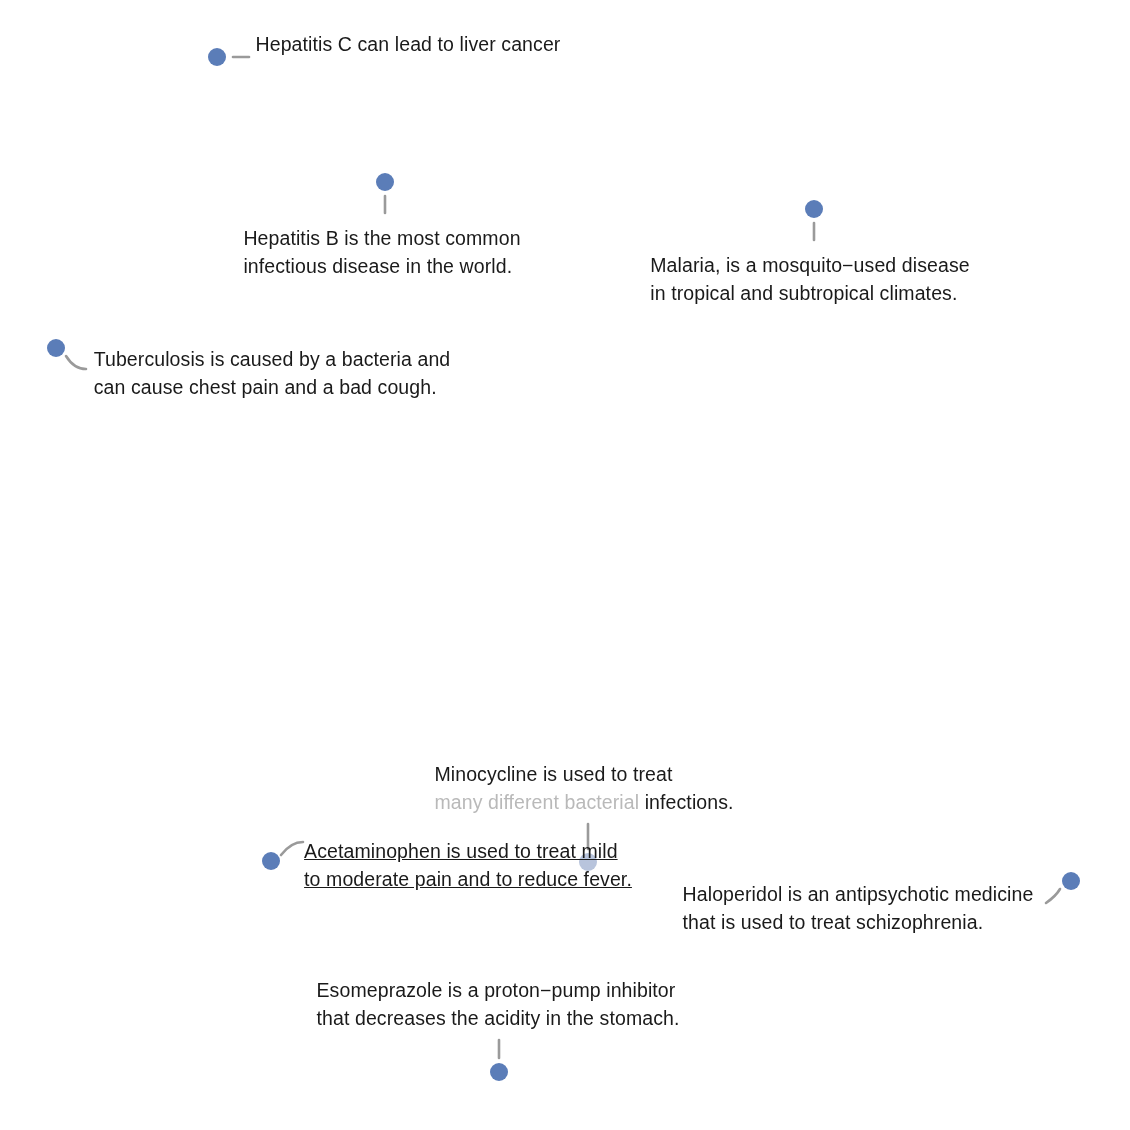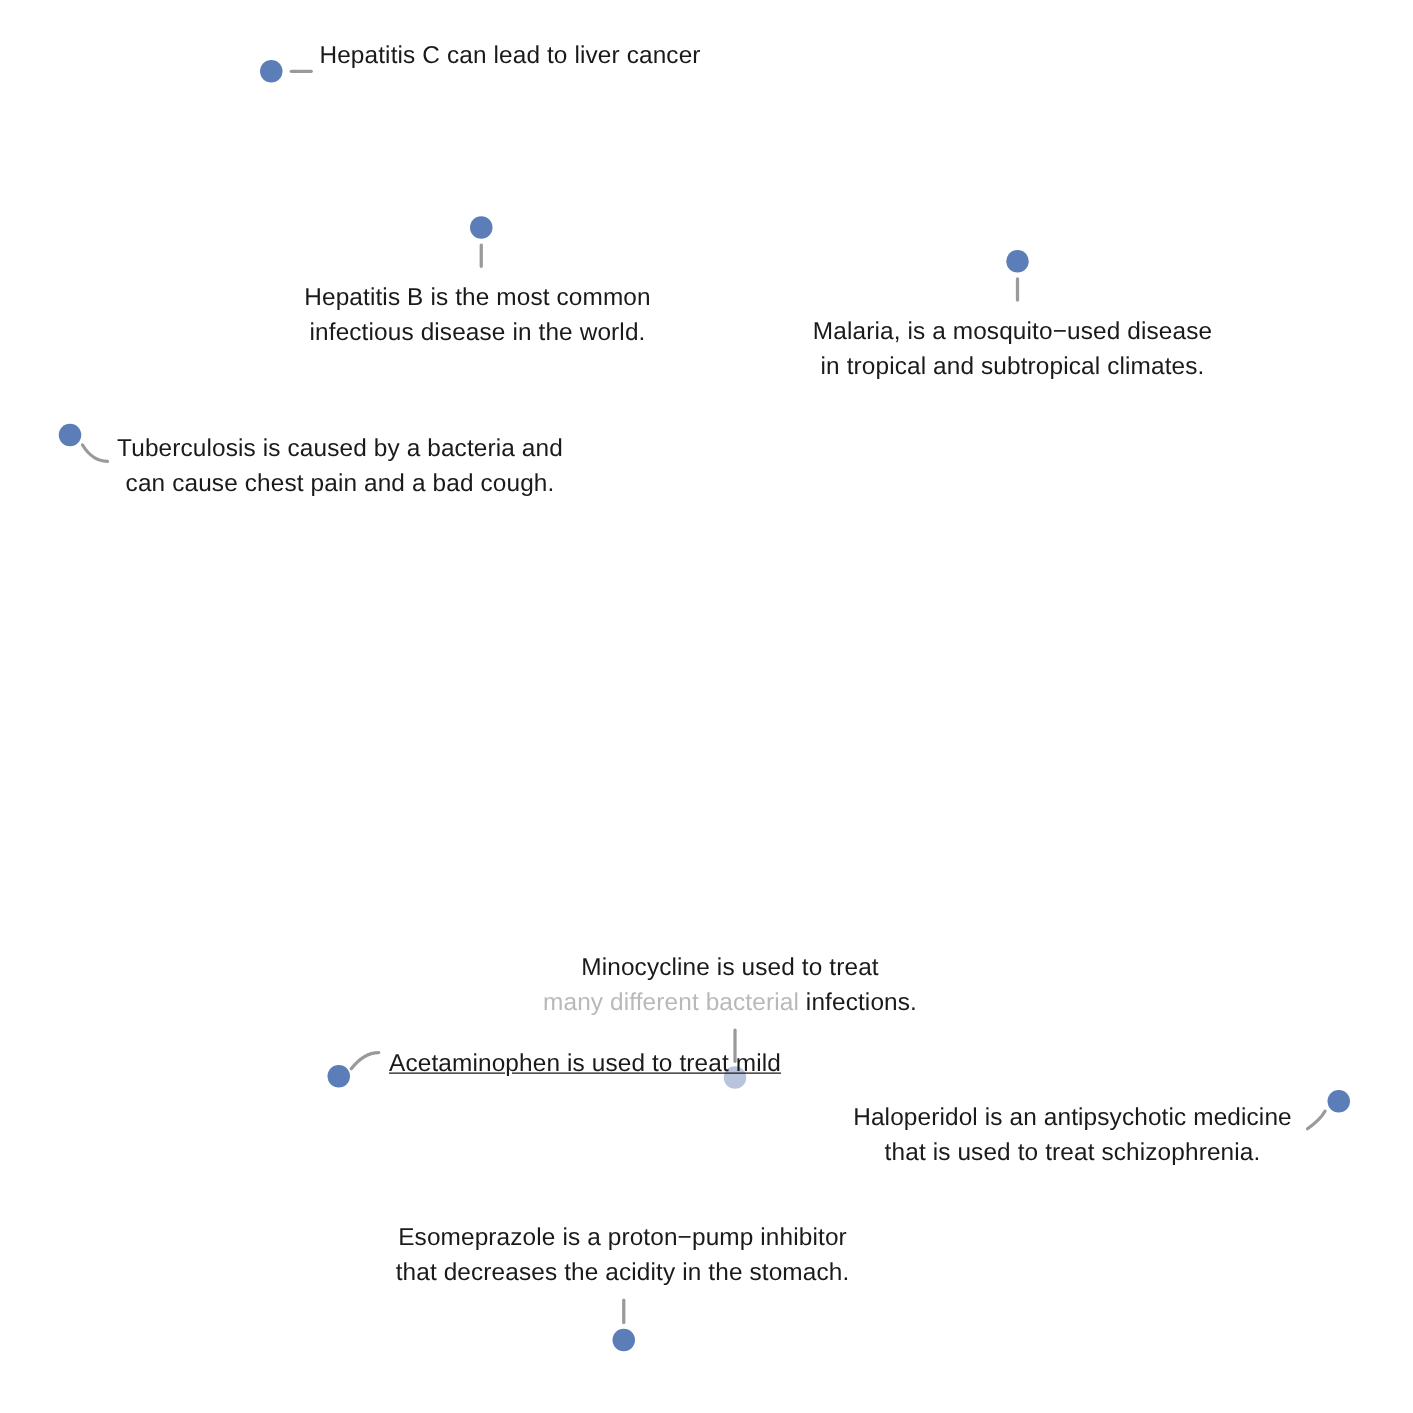--- a/index.html
+++ b/index.html
@@ -33,21 +33,21 @@
     position: absolute;
     color: #1a1a1a;
     font-size: 19.5px;
     line-height: 27.5px;
     white-space: nowrap;
     letter-spacing: 0.1px;
   }
   .label .ln {
     display: block;
   }
-  .label.ctr .ln { text-align: center; }
+  .label.ctr .ln { text-align: left; }
   .faded {
     color: #b9b9b9;
   }
 </style>
 </head>
 <body>
 
 <div id="stage">
 
   <svg id="connector-layer" viewBox="0 0 1130 1130" xmlns="http://www.w3.org/2000/svg">
@@ -86,20 +86,21 @@
   <div class="label ctr" style="left: 584px; top: 761px; transform: translateX(-50%);">
       <span class="ln">Minocycline is used to treat</span>
       <span class="ln"><span class="faded">many different bacterial</span><span> infections.</span></span>
     </div>
   <div class="label ctr" style="left: 272px; top: 346px; transform: translateX(-50%);">
       <span class="ln">Tuberculosis is caused by a bacteria and</span>
       <span class="ln">can cause chest pain and a bad cough.</span>
     </div>
   <div class="label ctr" style="left: 468px; top: 838px; transform: translateX(-50%); text-decoration: underline;">
       <span class="ln">Acetaminophen is used to treat mild</span>
+      <span class="ln">to moderate pain and to reduce fever.</span>
     </div>
   <div class="label ctr" style="left: 858px; top: 881px; transform: translateX(-50%);">
       <span class="ln">Haloperidol is an antipsychotic medicine</span>
       <span class="ln">that is used to treat schizophrenia.</span>
     </div>
   <div class="label ctr" style="left: 498px; top: 977px; transform: translateX(-50%);">
       <span class="ln">Esomeprazole is a proton−pump inhibitor</span>
       <span class="ln">that decreases the acidity in the stomach.</span>
     </div>
 

